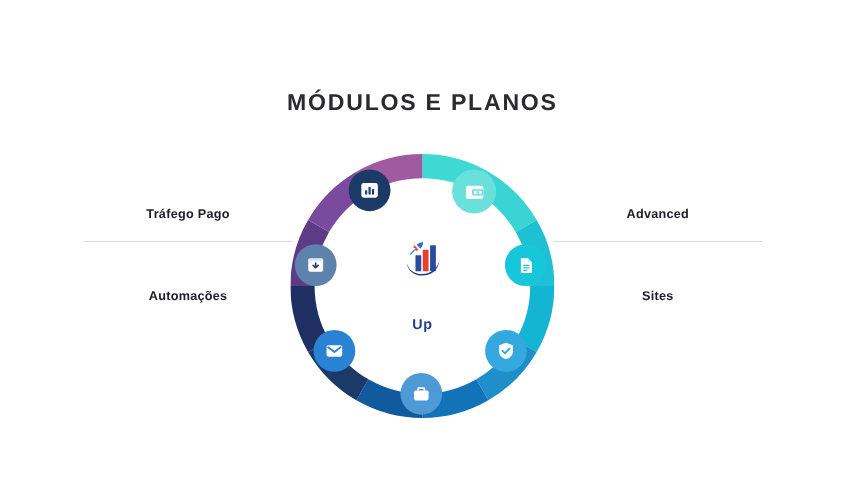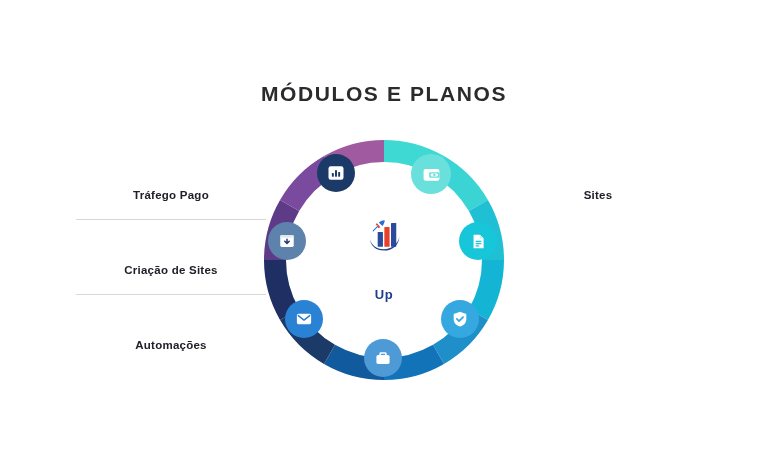--- a/index.html
+++ b/index.html
@@ -126,29 +126,29 @@
 <body>
 
 <div class="page">
 
   <div class="page-title">MÓDULOS E PLANOS</div>
 
   <div class="label-col left">
     <div class="label-row divider">
       <span class="label-text">Tráfego Pago</span>
     </div>
-    <div class="label-row divider">
-      <span class="label-text">Criação de Sites</span>
-    </div>
     <div class="label-row">
       <span class="label-text">Automações</span>
     </div>
   </div>
 
   <div class="label-col right">
+    <div class="label-row divider">
+      <span class="label-text">Advanced</span>
+    </div>
     <div class="label-row">
       <span class="label-text">Sites</span>
     </div>
   </div>
 
   <div class="wheel">
 
     <svg width="240" height="240" viewBox="0 0 240 240">
       <g fill="none" stroke-width="22" stroke-linecap="butt">
 

